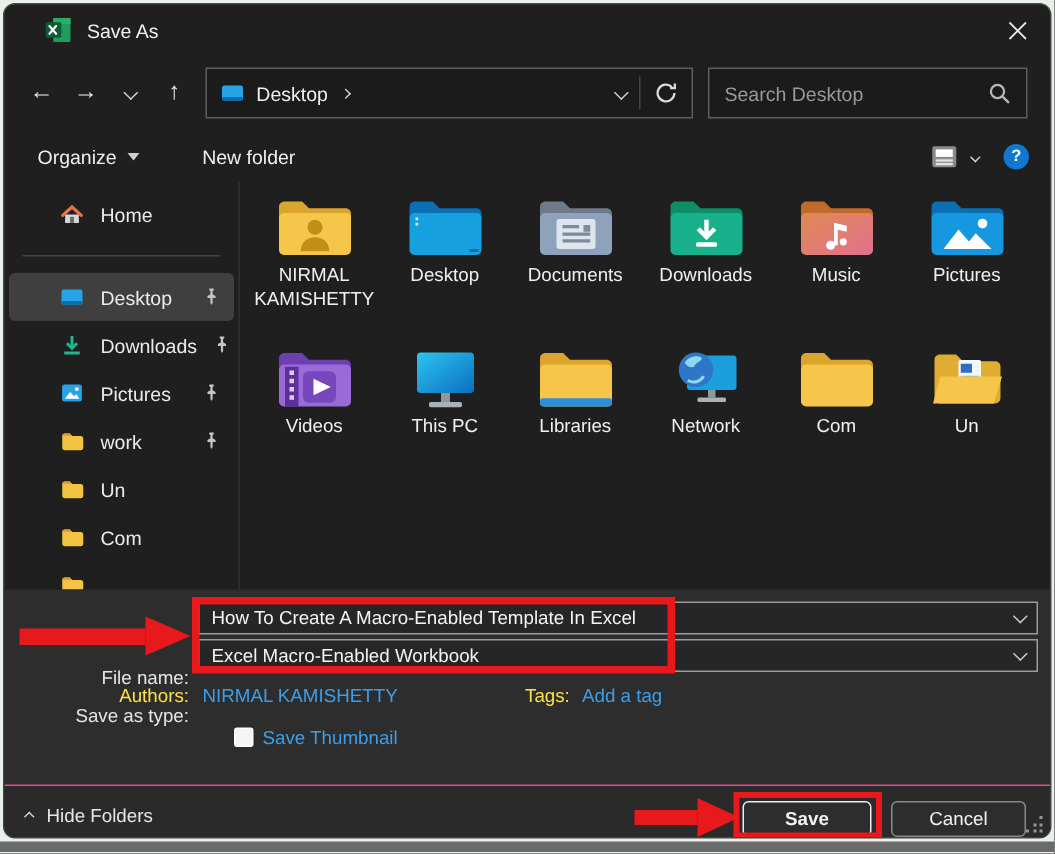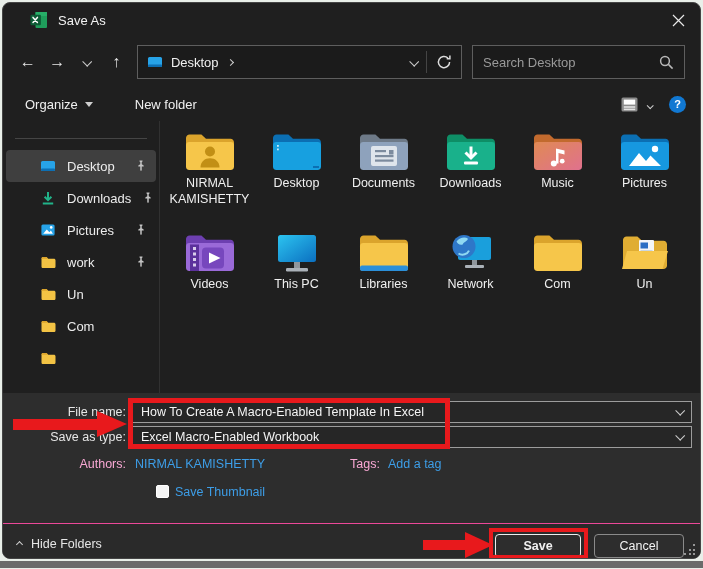--- a/index.html
+++ b/index.html
@@ -46,25 +46,25 @@
   .side-item.selected { background:#3f3f3f; }
   .side-item .pin { margin-left:auto; margin-right:9px; }
   .side-divider { height:1px; background:#454545; margin:11px 12px; }
 
   .grid { position:absolute; left:163px; top:6px; display:grid; grid-template-columns:repeat(6,87px); grid-auto-rows:101px; }
   .gitem { display:flex; flex-direction:column; align-items:center; padding-top:2px; }
   .gitem .glabel { margin-top:3px; font-size:12.5px; color:#f0f0f0; text-align:center; line-height:1.25; max-width:80px; overflow-wrap:anywhere; }
 
   
   .form-panel { position:absolute; left:0; top:390px; right:0; height:130px; background:#2d2d2d; }
-  .flabel { position:absolute; left:0; width:123px; text-align:right; font-size:12.5px; color:#e6e6e6; line-height:22px; }
+  .flabel { position:absolute; left:0; width:123px; text-align:right; font-size:12.5px; color:#e6e6e6; line-height:22px;margin-top:40px; }
   .fwrap { position:absolute; left:129px; right:8px; height:22px; }
   .fwrap input { width:100%; height:100%; background:#262626; border:1px solid #9c9c9c; color:#f4f4f4; font-size:12.5px; padding:0 26px 0 8px; font-family:inherit; }
   .fwrap .chev { position:absolute; right:9px; top:7px; }
-  .meta-label { position:absolute; font-size:12.5px; color:#f9a8d4; }
+  .meta-label { position:absolute; font-size:12.5px; color:#fde047; }
   .meta-link { position:absolute; font-size:12.5px; color:#3d9ee8; cursor:pointer; }
   .thumb-check { position:absolute; left:153px; top:92px; width:13px; height:13px; background:#f5f5f5; border:1px solid #fff; border-radius:2px; }
 
   
   .footer { position:absolute; left:0; top:520px; right:0; bottom:0; background:#2a2a2a; border-top:1px solid #ec4899; }
   .hide-folders { position:absolute; left:14px; top:13px; display:flex; align-items:center; gap:9px; font-size:12.5px; color:#e6e6e6; }
   .btn { position:absolute; height:24px; border-radius:4px; background:#2d2d2d; color:#f2f2f2; font-size:12.5px; display:flex; align-items:center; justify-content:center; cursor:pointer; }
   .btn.save { left:492px; top:10px; width:86px; border:1px solid #ededed;font-weight:bold; }
   .btn.cancel { left:591px; top:10px; width:90px; border:1px solid #8a8a8a; }
   .grip { position:absolute; right:5px; bottom:3px; width:11px; height:11px; }
@@ -166,20 +166,30 @@
         </svg>
       </span>
       <span><i class="chev down sm"></i></span>
       <span class="help-circle">?</span>
     </span>
   </div>
 
   <div class="body">
     <div class="sidebar">
 
+      <div class="side-item">
+        <span>
+          <svg width="16" height="16" viewBox="0 0 16 16">
+            <path d="M3.4 8 V13.6 H12.6 V8" fill="#d6d6d6"></path>
+            <rect x="6.7" y="9.6" width="2.6" height="4" fill="#6a6a6a"></rect>
+            <path d="M1.8 8.6 L8 3 L14.2 8.6" fill="none" stroke="#e8724d" stroke-width="2.2" stroke-linecap="round"></path>
+          </svg>
+        </span>
+        <span>Home</span>
+      </div>
 
       <div class="side-divider"></div>
 
       <div class="side-item selected">
         <span>
           <svg width="16" height="15" viewBox="0 0 16 15">
             <rect x="1" y="2" width="14" height="10" rx="1.5" fill="#27a3e8"></rect>
             <rect x="1" y="9.6" width="14" height="2.4" rx="1" fill="#0d6fb3"></rect>
           </svg>
         </span>

